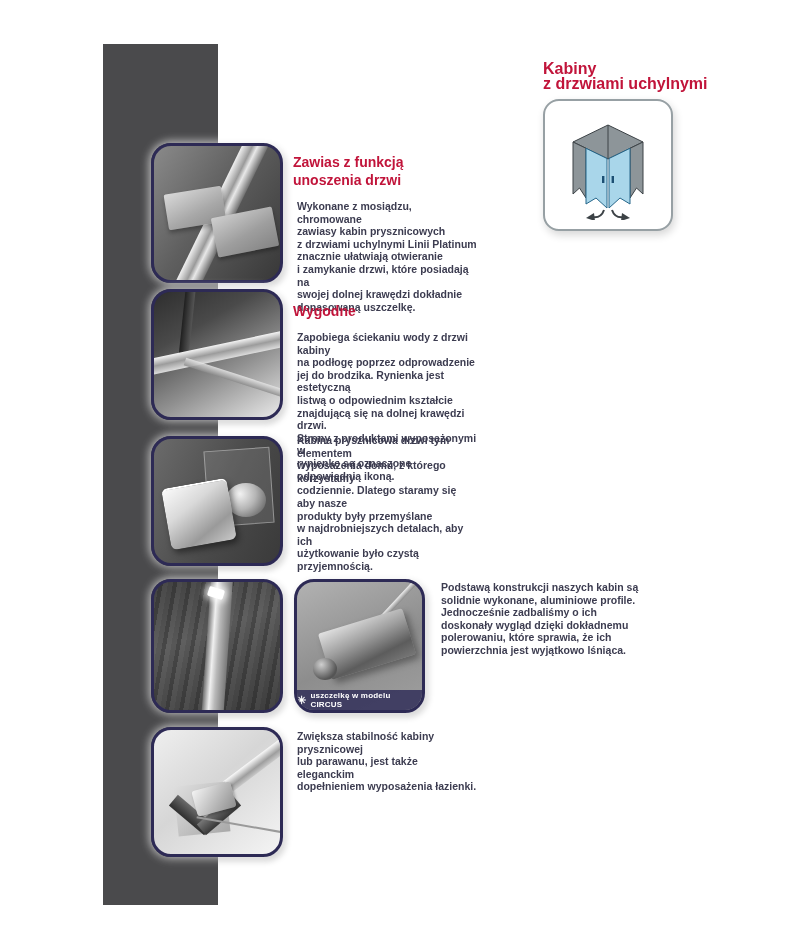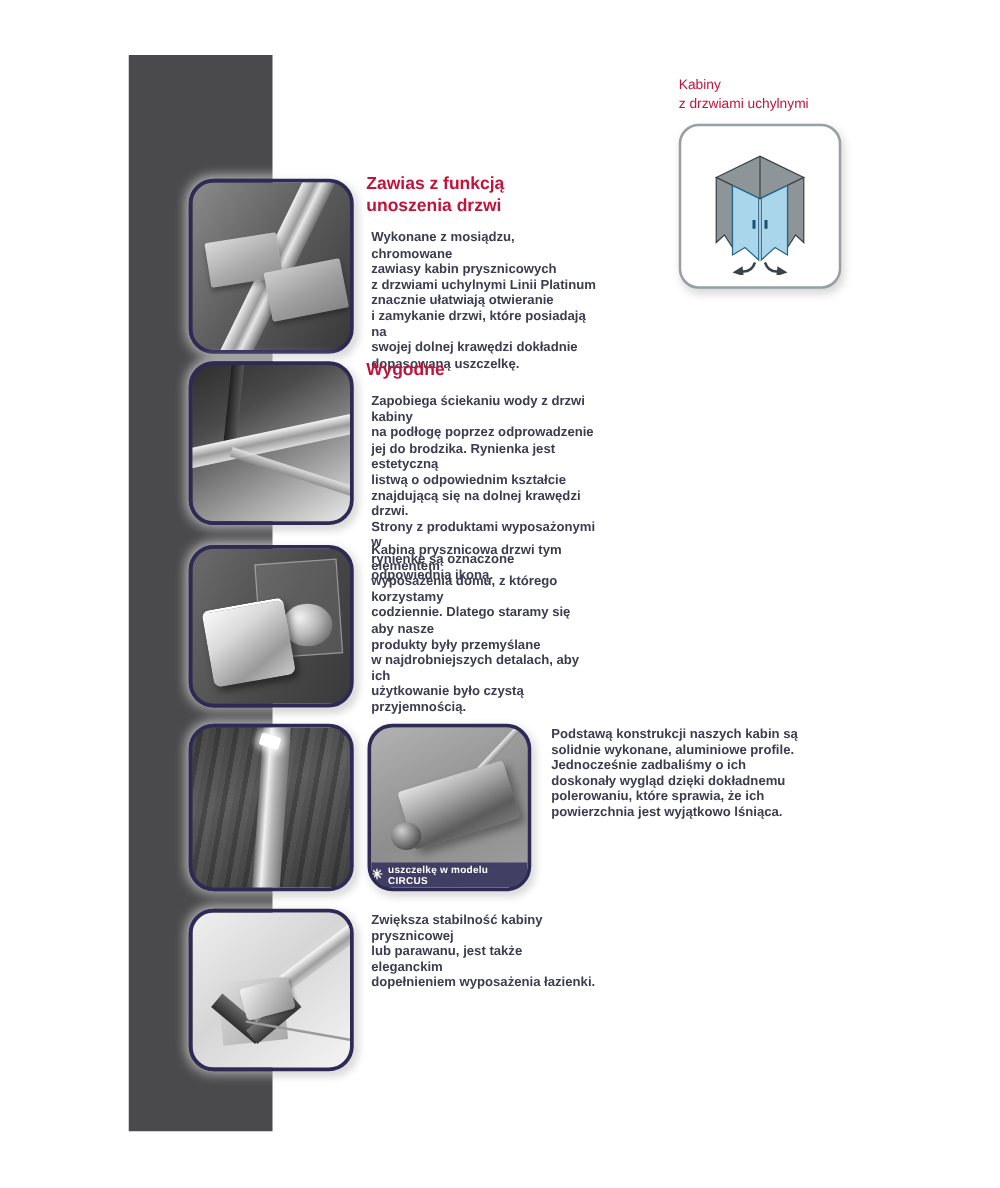--- a/index.html
+++ b/index.html
@@ -74,28 +74,28 @@
       background:linear-gradient(#6a6a6a,#2e2e2e);}
   .p5-chevR{width:46px;height:14px;left:42px;top:78px;transform:rotate(-40deg);
       background:linear-gradient(#777,#383838);}
   .p5-clamp{width:40px;height:26px;left:40px;top:56px;transform:rotate(-15deg);border-radius:3px;
       background:linear-gradient(135deg,#f4f4f4,#8e8e8e);box-shadow:1px 2px 3px rgba(0,0,0,.3);}
   .p5-wire{width:90px;height:2px;left:42px;top:94px;transform:rotate(10deg);background:#9a9a9a;}
 
   
   .text{position:absolute;left:293px;width:188px;}
   .t1{top:137px}.t2{top:286px}.t3{top:430px}.t4{left:437px;top:577px;width:210px}.t5{top:726px}
-  .heading{margin:0 0 11px 0;font-size:14px;line-height:18px;font-weight:bold;
+  .heading{margin:16px 0 11px 0;font-size:14px;line-height:18px;font-weight:bold;
       color:var(--heading-red,#c1143a);white-space:pre-line;}
   .copy{margin:4px;font-size:10.5px;line-height:12.6px;font-weight:bold;
       color:var(--body-text,#3c3c50);white-space:pre-line;}
 
   
-  .catalog-title{position:absolute;left:543px;top:61px;font-size:11px;line-height:15px;
-      font-weight:normal;color:var(--heading-red,#c1143a);white-space:pre-line;}
+  .catalog-title{position:absolute;left:543px;top:61px;font-size:16px;line-height:15px;
+      font-weight:bold;color:var(--heading-red,#c1143a);white-space:pre-line;}
   .diagram-box{position:absolute;left:543px;top:99px;width:130px;height:132px;box-sizing:border-box;
       background:#fff;border:2px solid #97a0a4;border-radius:16px;
       box-shadow:2px 4px 8px rgba(0,0,0,.16);display:flex;align-items:center;justify-content:center;}
 </style>
 </head>
 <body>
 
 <div class="page">
 
   <div class="gray-bar"></div>

